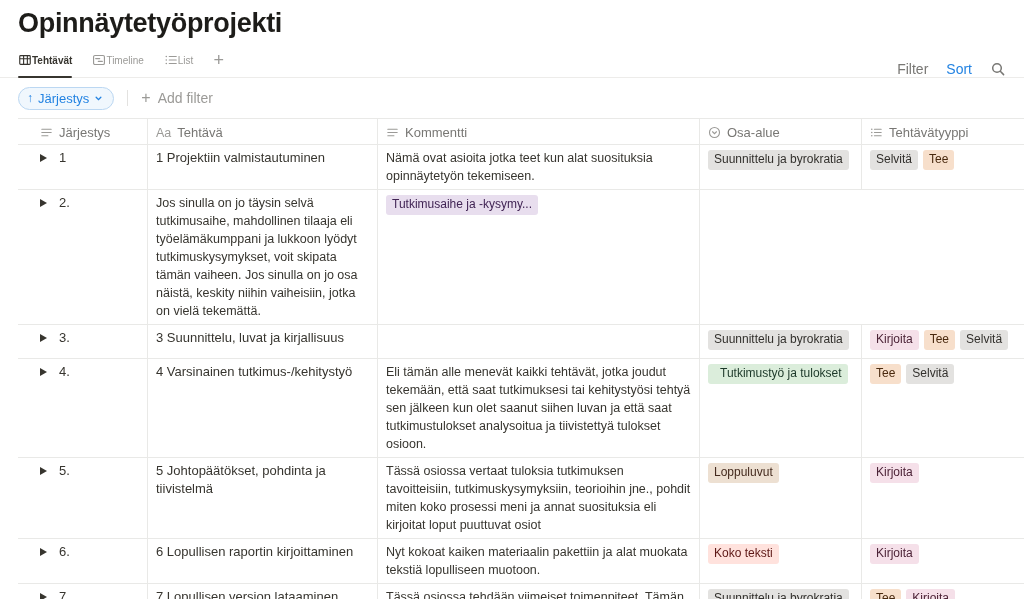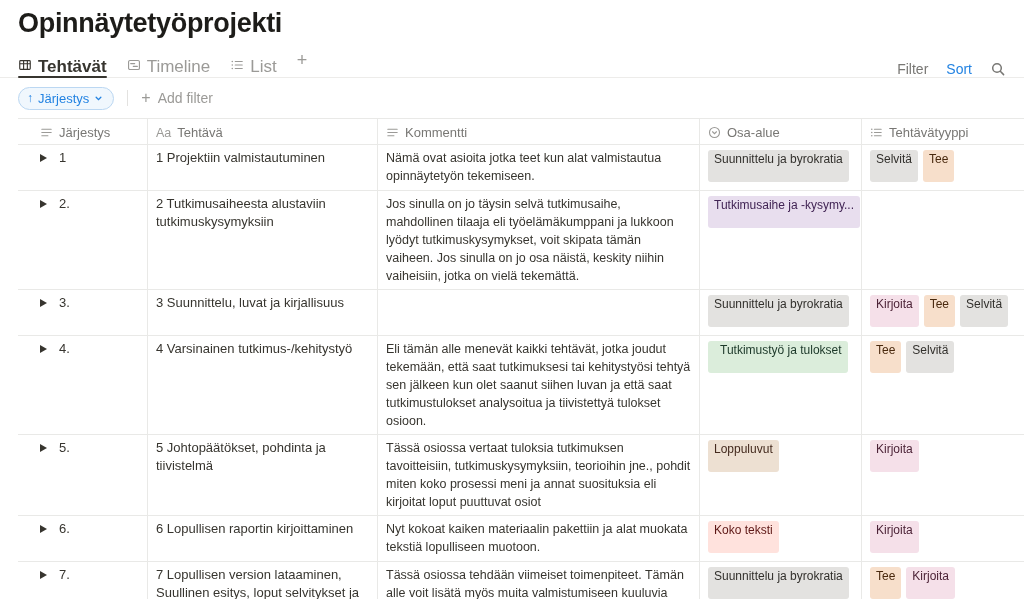--- a/index.html
+++ b/index.html
@@ -14,22 +14,22 @@
     color: #1D1C19;
   }
 
   
   .tabbar {
     display: flex; align-items: stretch;
     height: 34px; margin-top: 5px; padding: 0 18px;
     border-bottom: 1px solid #EDECEA;
   }
   .tab {
-    display: flex; align-items: flex-end; gap: 6px;
-    margin-right: 20px; font-size: 17px; color: #9B9A97;
+    display: flex; align-items: center; 
+    margin-right: 20px; font-size: 10px; color: #9B9A97;
     cursor: pointer; position: relative;
   }
   .tab.active { color: #37352F; font-weight: 600; }
   .tab.active::after {
     content: ""; position: absolute; left: 0; right: 0; bottom: -1px;
     height: 2px; background: #37352F; border-radius: 1px;
   }
   .tab-plus { display: flex; align-items: center; font-size: 18px; color: #9B9A97; cursor: pointer; }
   .tab-actions { margin-left: auto; display: flex; align-items: flex-end; gap: 18px; }
   .action-link { font-size: 14px; color: #787774; cursor: pointer; }
@@ -78,21 +78,21 @@
   .c-task { font-weight: 500; cursor: pointer; }
   .task-title {
     text-decoration-color: rgba(55,53,47,0.28);
     text-underline-offset: 2.5px;
     text-decoration-thickness: 1px;
   }
   .c-comment { font-size: 12.5px; color: #37352F; cursor: text; }
   .c-tags { padding-top: 5px; overflow: hidden; cursor: pointer; }
   .tag {
     display: inline-block; white-space: nowrap;
-    border-radius: 3px; padding: 0 6px; height: 32px; line-height: 18px;
+    border-radius: 3px; padding: 0 6px; height: 20px; line-height: 18px;
     font-size: 12px; margin: 0 5px 4px 0; vertical-align: top;
   }
 </style>
 </head>
 <body>
 
 <h1 class="page-title">Opinnäytetyöprojekti</h1>
 
 <div class="tabbar">
   <div class="tab active">
@@ -188,30 +188,29 @@
       <span>Tehtävätyyppi</span>
     </div>
   </div>
   <div>
       <div class="trow">
         <div class="cell c-order">
           <div class="tri"></div>
           <div class="order-num">1</div>
         </div>
         <div class="cell c-task"><span class="task-title">1 Projektiin valmistautuminen</span></div>
-        <div class="cell c-comment">Nämä ovat asioita jotka teet kun alat valmistautua opinnäytetyön tekemiseen.</div>
+        <div class="cell c-comment">Nämä ovat asioita jotka teet kun alat suosituksia opinnäytetyön tekemiseen.</div>
         <div class="cell c-tags"><span class="tag" style="background: rgb(227, 226, 224); color: rgb(50, 48, 44);">Suunnittelu ja byrokratia</span></div>
         <div class="cell c-tags"><span class="tag" style="background: rgb(227, 226, 224); color: rgb(50, 48, 44);">Selvitä</span><span class="tag" style="background: rgb(247, 223, 203); color: rgb(73, 41, 14);">Tee</span></div>
       </div>
       <div class="trow">
         <div class="cell c-order">
           <div class="tri"></div>
           <div class="order-num">2.</div>
         </div>
-        <div class="cell c-task"><span class="task-title">2 Tutkimusaiheesta alustaviin tutkimuskysymyksiin</span></div>
         <div class="cell c-comment">Jos sinulla on jo täysin selvä tutkimusaihe, mahdollinen tilaaja eli työelämäkumppani ja lukkoon lyödyt tutkimuskysymykset, voit skipata tämän vaiheen. Jos sinulla on jo osa näistä, keskity niihin vaiheisiin, jotka on vielä tekemättä.</div>
         <div class="cell c-tags"><span class="tag" style="background: rgb(232, 222, 238); color: rgb(65, 36, 84);">Tutkimusaihe ja -kysymy...</span></div>
         <div class="cell c-tags"></div>
       </div>
       <div class="trow">
         <div class="cell c-order">
           <div class="tri"></div>
           <div class="order-num">3.</div>
         </div>
         <div class="cell c-task"><span class="task-title">3 Suunnittelu, luvat ja kirjallisuus</span></div>

